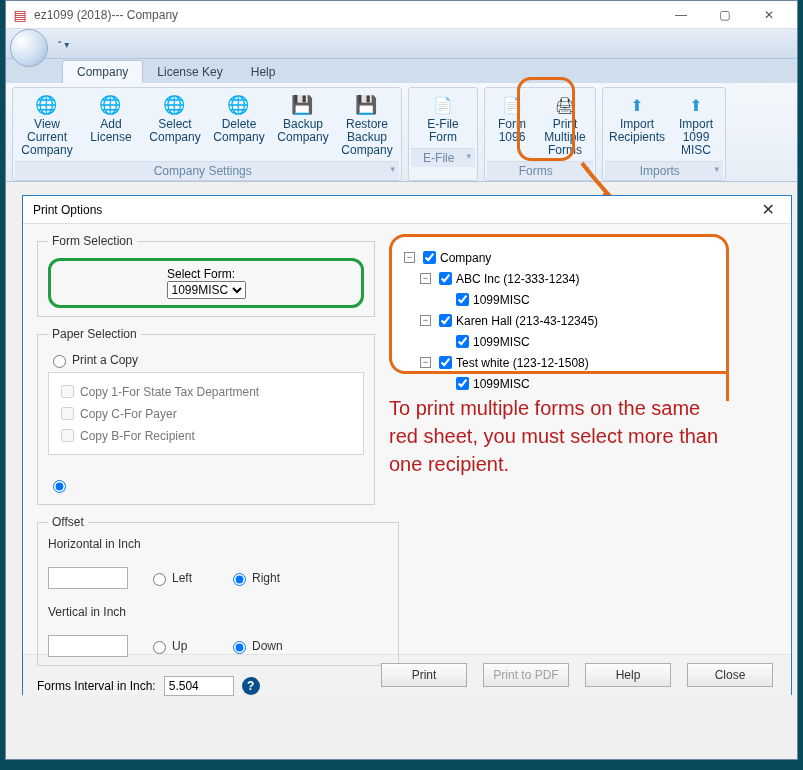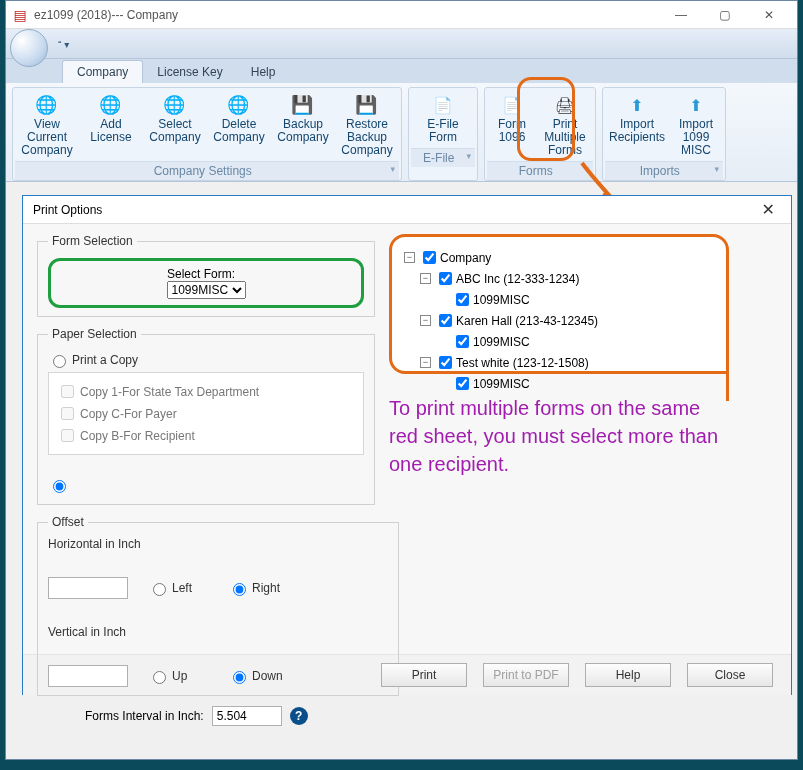--- a/index.html
+++ b/index.html
@@ -42,36 +42,36 @@
   .formsel { display:flex; align-items:center; border:3px solid #1e9e3e; border-radius:12px; padding:6px 10px; margin-top:2px;flex-direction:column;}
   .formsel label { margin-right:10px; }
   .formsel select { flex:1; height:22px; }
 
   .radio-row, .chk-row { display:flex; align-items:center; margin:3px 0; color:#333;}
   .radio-row input, .chk-row input { margin-right:6px; }
 
   .copybox { border:1px solid #d6d6d6; background:#fff; padding:6px 8px; margin-top:4px;}
   .copybox .chk-row { color:#777; }
 
-  .offset-grid { display:grid; grid-template-columns: 100px 80px 80px 80px; row-gap:26px; align-items:center;}
+  .offset-grid { display:grid; grid-template-columns: 100px 80px 80px 80px; row-gap:16px; align-items:center;}
   .offset-grid .lab { grid-column:1/5; color:#333;}
   .numbox { width:80px; height:22px; border:1px solid #b0b0b0; background:#fff; }
 
-  .interval { display:flex; align-items:center; margin-top:8px;margin-left:48px;}
+  .interval { display:flex; align-items:center; margin-top:8px;}
   .interval .numin { width:70px; height:20px; border:1px solid #b0b0b0; margin:0 8px; padding:0 4px;}
   .helpq { width:18px;height:18px;border-radius:50%;background:#0b4f8a;color:#fff;display:flex;align-items:center;justify-content:center;font-weight:bold;}
 
   .treewrap { border:3px solid #e36a17; border-radius:16px; border-bottom-right-radius:0; background:#fff; padding:10px 12px; width:340px; height:140px; position:relative;}
   .treewrap::after { content:""; position:absolute; right:-3px; bottom:-30px; width:3px; height:30px; background:#e36a17;}
   .node { display:flex; align-items:center; padding:1px 0; }
   .toggle { width:11px;height:11px;border:1px solid #888;display:flex;align-items:center;justify-content:center;margin-right:4px;font-size:9px;line-height:9px;color:#555;background:#fff;}
   .spacer-ind { display:inline-block; }
   .node input { margin-right:4px; }
 
-  .annot { color:#a21caf; font-size:20px; line-height:28px; margin-top:20px; width:330px;}
+  .annot { color:#b91c1c; font-size:20px; line-height:28px; margin-top:20px; width:330px;}
 
   .btnrow { display:flex; justify-content:flex-end; gap:16px; padding:8px 18px; border-top:1px solid #e4e4e4; background:#f2f2f2;}
   .btn { width:86px; height:24px; border:1px solid #aeaeae; background:linear-gradient(#fdfdfd,#e7e7e7); display:flex;align-items:center;justify-content:center; color:#333;}
   .btn.disabled { color:#a0a0a0; }
 
   .highlight-box { position:absolute; border:3px solid #e36a17; border-radius:14px; pointer-events:none;}
   .hl-print { left:511px; top:76px; width:58px; height:84px;}
   .arrow { position:absolute; left:568px; top:158px; width:60px;height:60px; pointer-events:none;}
 
   svg { display:block; }

